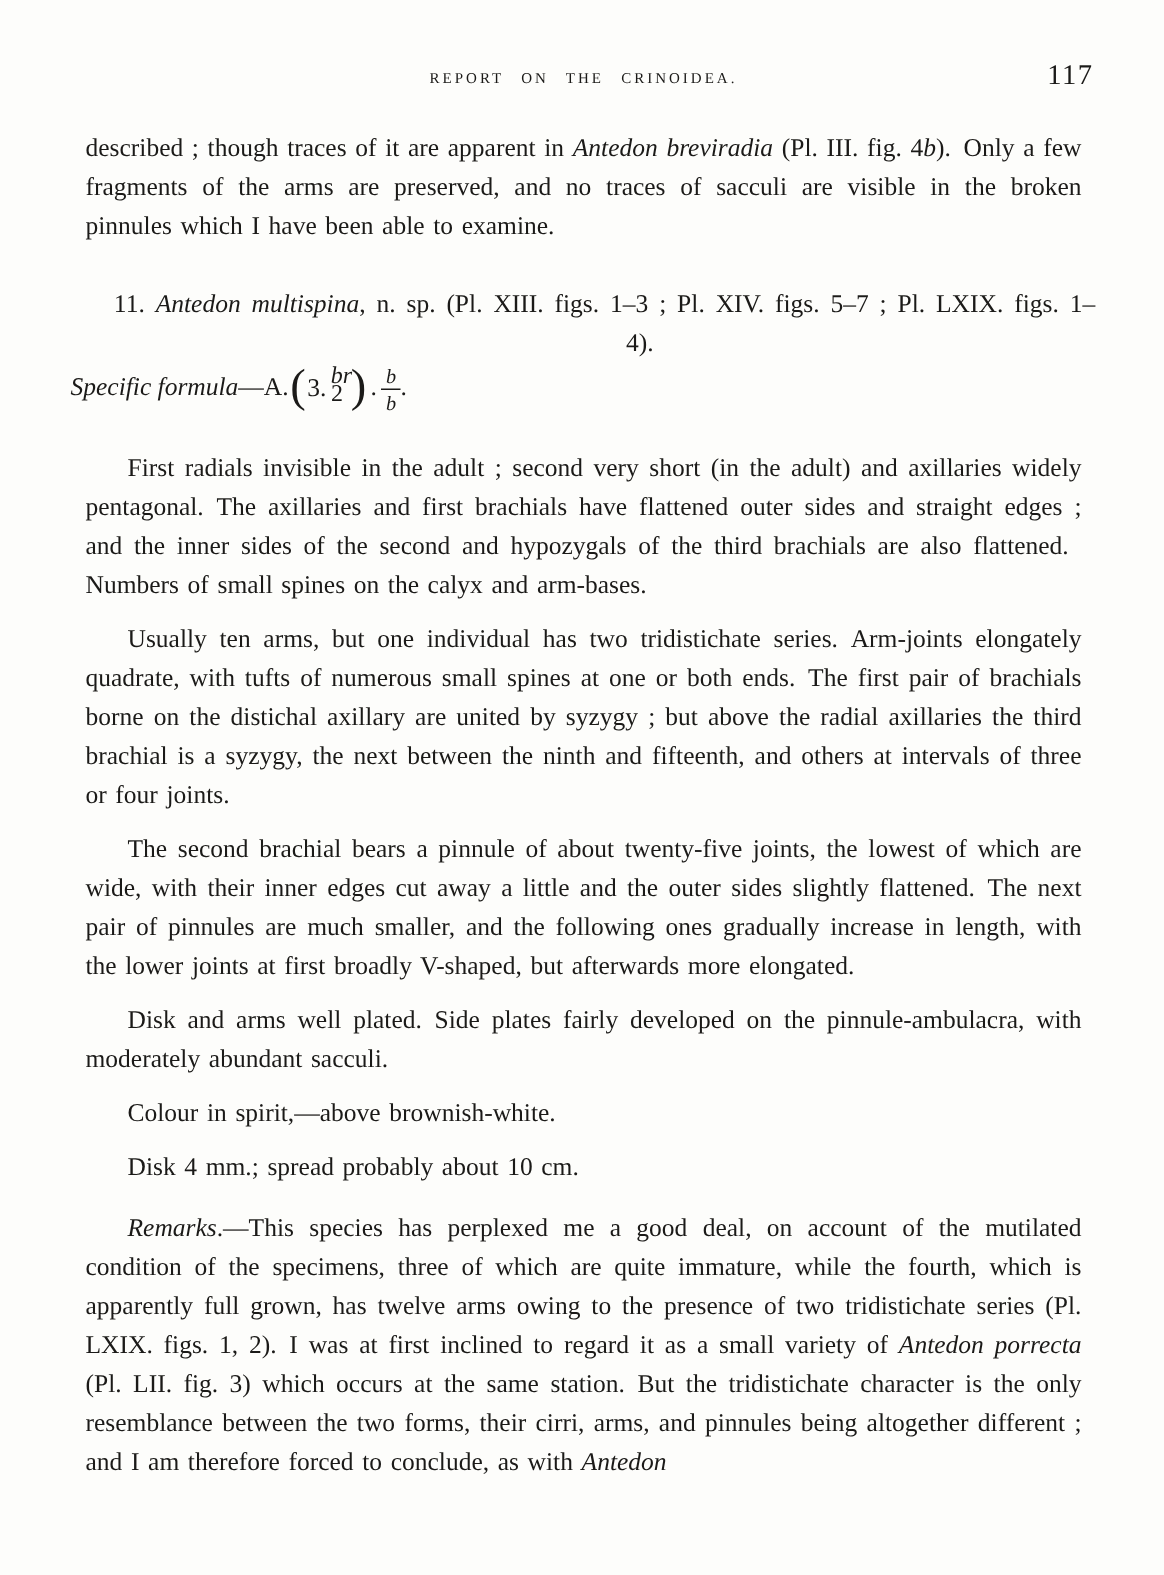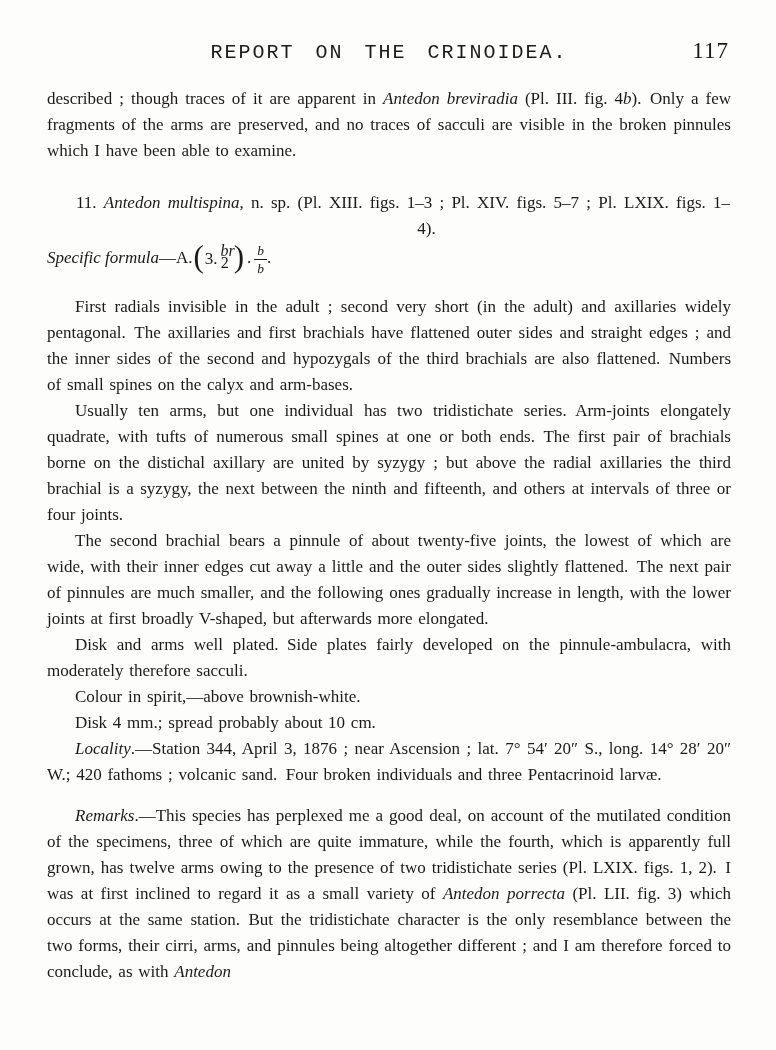--- a/index.html
+++ b/index.html
@@ -21,33 +21,32 @@
     position: absolute;
     left: 47px; right: 45px; top: 0;
   }
   .running-head-row {
     position: relative;
     margin-top: 40px;
     height: 26px;
   }
   .head-title {
     text-align: center;
-    font-size: 20px;
+    font-size: 10px;
     letter-spacing: 2px;
     word-spacing: 7px;
-    font-family: Liberation Mono, monospace;
   }
   .page-num {
     position: absolute;
     right: 2px; top: -2px;
-    font-size: 23px;
+    font-size: 19px;
     letter-spacing: 1px;
   }
   .para {
-    margin: 0;
+    margin: 10px;
     text-align: justify;
     text-indent: 28px;
     word-spacing: 1.5px;
     font-family: Liberation Serif, serif;
   }
   .para.no-indent { text-indent: 0; }
   .para.intro { margin-top: 20px; }
   .heading {
     margin: 26px 0 0 0;
     padding-left: 75px;
@@ -125,20 +124,19 @@
       <span class="frac">
         <span class="num it">b</span>
         <span class="den it">b</span>
       </span>
       <span>.</span>
     </div>
 
     <p class="para"><span>First radials invisible in the adult ; second very short (in the adult) and axillaries widely pentagonal. The axillaries and first brachials have flattened outer sides and straight edges ; and the inner sides of the second and hypozygals of the third brachials are also flattened. Numbers of small spines on the calyx and arm-bases.</span></p>
     <p class="para"><span>Usually ten arms, but one individual has two tridistichate series. Arm-joints elongately quadrate, with tufts of numerous small spines at one or both ends. The first pair of brachials borne on the distichal axillary are united by syzygy ; but above the radial axillaries the third brachial is a syzygy, the next between the ninth and fifteenth, and others at intervals of three or four joints.</span></p>
     <p class="para"><span>The second brachial bears a pinnule of about twenty-five joints, the lowest of which are wide, with their inner edges cut away a little and the outer sides slightly flattened. The next pair of pinnules are much smaller, and the following ones gradually increase in length, with the lower joints at first broadly V-shaped, but afterwards more elongated.</span></p>
-    <p class="para"><span>Disk and arms well plated. Side plates fairly developed on the pinnule-ambulacra, with moderately therefore sacculi.</span></p>
+    <p class="para"><span>Disk and arms well plated. Side plates fairly developed on the pinnule-ambulacra, with moderately abundant sacculi.</span></p>
     <p class="para"><span>Colour in spirit,—above brownish-white.</span></p>
     <p class="para"><span>Disk 4 mm.; spread probably about 10 cm.</span></p>
-    <p class="para"><span class="it">Locality</span><span>.—Station 344, April 3, 1876 ; near Ascension ; lat. 7° 54′ 20″ S., long. 14° 28′ 20″ W.; 420 fathoms ; volcanic sand. Four broken individuals and three Pentacrinoid larvæ.</span></p>
     <p class="para remarks"><span class="it">Remarks</span><span>.—This species has perplexed me a good deal, on account of the mutilated condition of the specimens, three of which are quite immature, while the fourth, which is apparently full grown, has twelve arms owing to the presence of two tridistichate series (Pl. LXIX. figs. 1, 2). I was at first inclined to regard it as a small variety of </span><span class="it">Antedon porrecta</span><span> (Pl. LII. fig. 3) which occurs at the same station. But the tridistichate character is the only resemblance between the two forms, their cirri, arms, and pinnules being altogether different ; and I am therefore forced to conclude, as with </span><span class="it">Antedon</span></p>
 
   </div>
 </div>
 
 </body></html>

